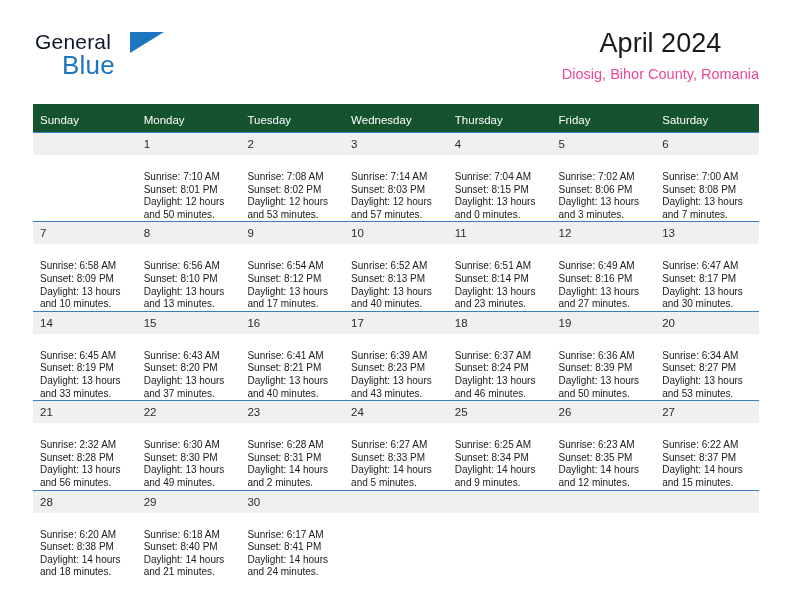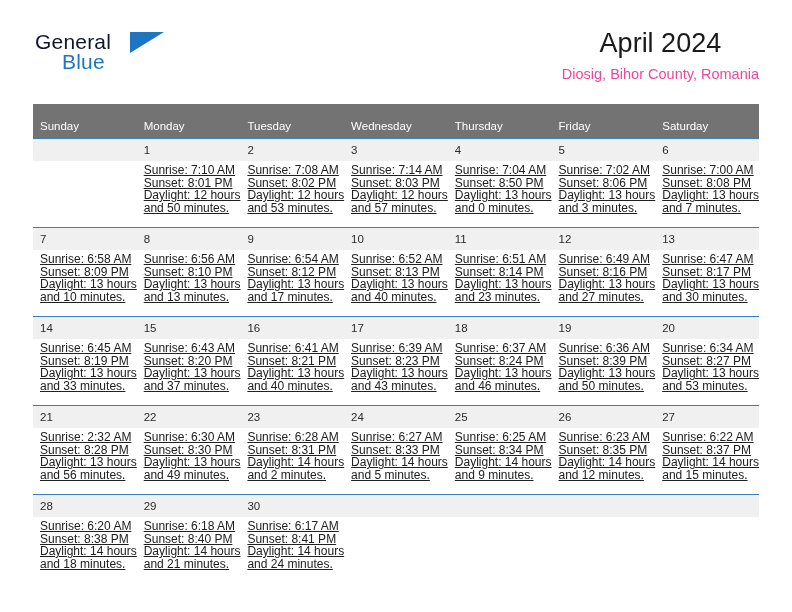--- a/index.html
+++ b/index.html
@@ -42,21 +42,21 @@
     top: 2px;
     font-size: 21px;
     letter-spacing: 0.2px;
     color: #0f172a;
     font-family: "Liberation Sans", sans-serif;
   }
   .brand-blue {
     position: absolute;
     left: 29px;
     top: 22px;
-    font-size: 21px;
+    font-size: 26px;
     letter-spacing: 0.2px;
     color: #1d76bf;
     font-family: "Liberation Sans", sans-serif;
   }
   .brand-flag {
     position: absolute;
     left: 97px;
     top: 4px;
     width: 0;
     height: 0;
@@ -88,26 +88,26 @@
   
   .calendar {
     position: absolute;
     left: 33px;
     top: 104px;
     width: 726px;
     border-collapse: collapse;
     table-layout: fixed;
   }
   .calendar th {
-    background: #737373;
+    background: #14532d;
     color: #ffffff;
     font-size: 11.5px;
     font-weight: normal;
     text-align: left;
-    padding: 16px 0 5px 7px;
+    padding: 10px 0 5px 7px;
     height: 12px;
     line-height: 13px;
   }
   .calendar td {
     vertical-align: top;
     padding: 0;
     border-top: 1px solid #3b7dbf;
     height: 89px;
     box-sizing: border-box;
   }
@@ -121,25 +121,24 @@
     color: #2b2b2b;
     line-height: 14px;
     padding: 4px 0 4px 7px;
     min-height: 14px;
   }
   td.empty .daynum {
     background: #f0f0f0;
     color: transparent;
   }
   .details {
-    padding: 3px 6px 0 7px;
-    font-size: 12px;
+    padding: 16px 6px 0 7px;
+    font-size: 10px;
     line-height: 12.6px;
     color: #202020;
-    text-decoration: underline;
   }
   .details div {
     white-space: nowrap;
   }
   td.empty .details {
     visibility: hidden;
   }
 </style>
 </head>
 <body>
@@ -208,21 +207,21 @@
               <div>Sunrise: 7:14 AM</div>
               <div>Sunset: 8:03 PM</div>
               <div>Daylight: 12 hours</div>
               <div>and 57 minutes.</div>
             </div>
           </td>
           <td>
             <span class="daynum">4</span>
             <div class="details">
               <div>Sunrise: 7:04 AM</div>
-              <div>Sunset: 8:50 PM</div>
+              <div>Sunset: 8:15 PM</div>
               <div>Daylight: 13 hours</div>
               <div>and 0 minutes.</div>
             </div>
           </td>
           <td>
             <span class="daynum">5</span>
             <div class="details">
               <div>Sunrise: 7:02 AM</div>
               <div>Sunset: 8:06 PM</div>
               <div>Daylight: 13 hours</div>

